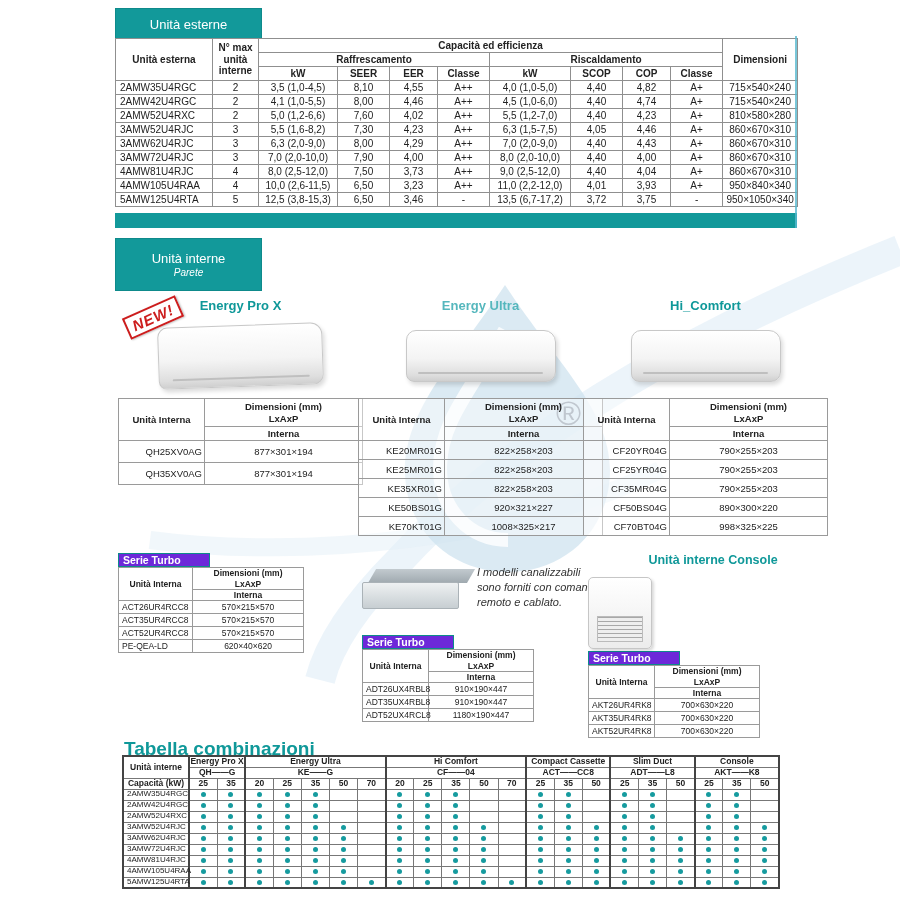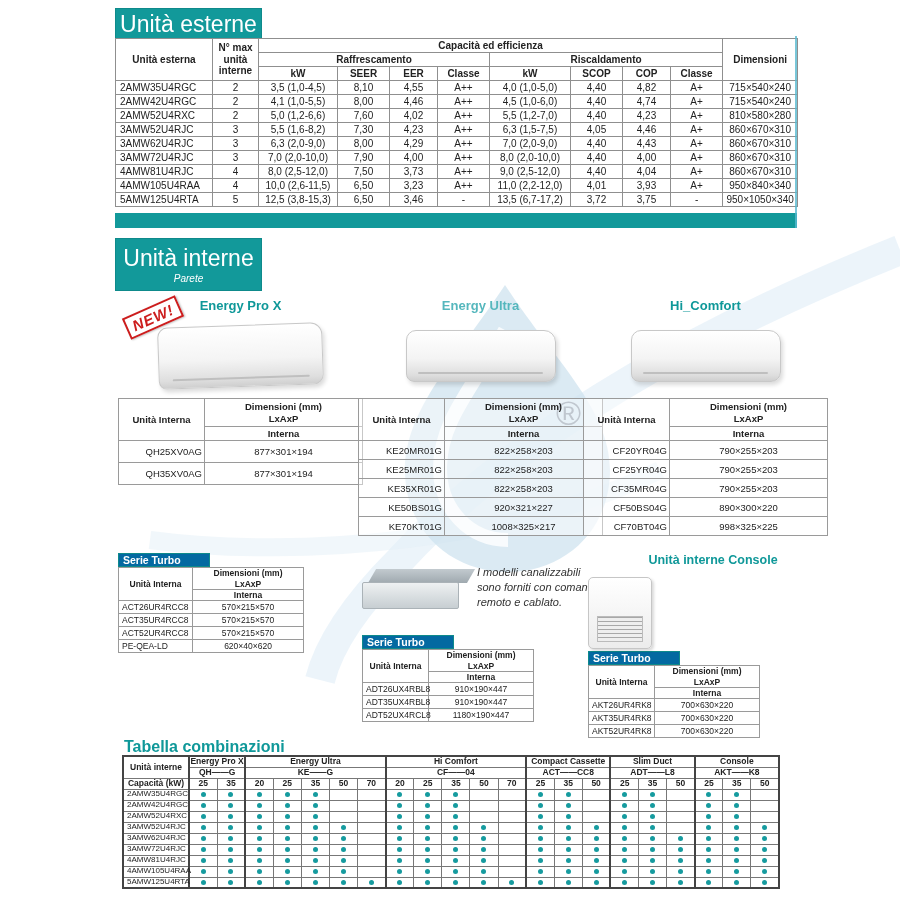--- a/index.html
+++ b/index.html
@@ -3,21 +3,21 @@
 <meta charset="utf-8">
 <style>
   * { box-sizing: border-box; margin: 0; padding: 0; }
   html,body { width: 900px; height: 900px; }
   body { font-family: "Liberation Sans", sans-serif; background: #ffffff; color: #222; position: relative; overflow: hidden; }
 
   .abs { position: absolute; }
 
   
   .badge { background: #12999a; color: #fff; display: flex; flex-direction: column; align-items: center; justify-content: center; box-shadow: 0 0 0 1px #0e8a8b inset; }
-  .badge .l1 { font-size: 23px; text-align: center; }
+  .badge .l1 { font-size: 13px; text-align: center; }
   .badge .l2 { font-size: 10px; font-style: italic; margin-top: 1px; }
 
   
   #decor { position: absolute; left: 0; top: 0; z-index: 0; }
   .content { position: absolute; inset: 0; z-index: 1; }
 
   
   table { border-collapse: collapse; }
   .outdoor-table { position: absolute; left: 115px; top: 38px; width: 682px; table-layout: fixed; font-size: 10px; background: #fff; }
   .outdoor-table th, .outdoor-table td { border: 1px solid #8f8f8f; text-align: center; padding: 0 2px; height: 14px; line-height: 1.15; }
@@ -57,31 +57,31 @@
   .cassette .front { position: absolute; left: 0; right: 0; top: 12px; bottom: 0; background: linear-gradient(180deg,#fcfcfc,#e9e9e9); border: 1px solid #c4c4c4; border-radius: 4px; box-shadow: 1px 2px 3px rgba(0,0,0,.18); }
   .cassette .grille { position: absolute; left: 26%; right: 26%; top: 30px; bottom: 10px; background: repeating-linear-gradient(180deg,#9c9c9c 0 1px,#e8e8e8 1px 4px); border: 1px solid #b5b5b5; }
 
   .duct { width: 105px; height: 40px; margin-top: 12px; position: relative; }
   .duct .top { position: absolute; left: 6px; right: 0; top: 0; height: 14px; background: linear-gradient(180deg,#c2cacf,#9fa9af); transform: skewX(-30deg); transform-origin: bottom left; }
   .duct .body { position: absolute; left: 0; right: 8px; top: 13px; bottom: 0; background: linear-gradient(180deg,#eef1f2,#c7ced2); border: 1px solid #aab2b7; border-radius: 2px; }
 
   .console-unit { width: 64px; height: 72px; background: linear-gradient(180deg,#ffffff,#ececec); border: 1px solid #c6c6c6; border-radius: 5px; position: relative; margin-top: 4px; box-shadow: 2px 2px 3px rgba(0,0,0,.15); }
   .console-unit .vents { position: absolute; left: 8px; right: 8px; bottom: 6px; height: 26px; background: repeating-linear-gradient(180deg,#a8a8a8 0 1px,#eee 1px 4px); border: 1px solid #bbb; }
 
-  .serie-bar { background: #0369a1; color: #fff; font-weight: bold; font-size: 10.5px; width: 92px; padding: 1px 5px; box-shadow: 0 0 0 1px #0e8a8b inset; }
+  .serie-bar { background: #6d28d9; color: #fff; font-weight: bold; font-size: 10.5px; width: 92px; padding: 1px 5px; box-shadow: 0 0 0 1px #0e8a8b inset; }
   .serie-table { table-layout: fixed; font-size: 8.5px; }
   .serie-table th, .serie-table td { border: 1px solid #9a9a9a; text-align: center; padding: 0 2px; background: rgba(255,255,255,.5); }
   .serie-table thead th { font-weight: bold; }
   .serie-table td { height: 13px; }
   .serie-table td.left { text-align: left; padding-left: 3px; }
   .serie-table .hdr2 { height: 22px; line-height: 1.2; }
   .serie-table .hdrsub { height: 11px; }
 
   
-  .combo-title { font-weight: bold; font-size: 16px; color: #0f9899; }
+  .combo-title { font-weight: bold; font-size: 19px; color: #0f9899; }
   .combo-table { position: absolute; left: 122px; top: 755px; width: 658px; table-layout: fixed; font-size: 8.5px; background: #fff; border: 2px solid #444; }
   .combo-table th, .combo-table td { border: 1px solid #777; text-align: center; padding: 0; height: 11px; line-height: 1.1; }
   .combo-table thead th { font-weight: bold; }
   .combo-table td.model { text-align: left; padding-left: 3px; font-size: 8px; white-space: nowrap; }
   .combo-table .gs { border-left: 2px solid #444; }
   .combo-table .modelcol { border-right: 2px solid #444; }
   .dot { display: inline-block; width: 5px; height: 5px; border-radius: 50%; background: #169b9f; vertical-align: middle; }
 </style>
 </head>
 <body>

